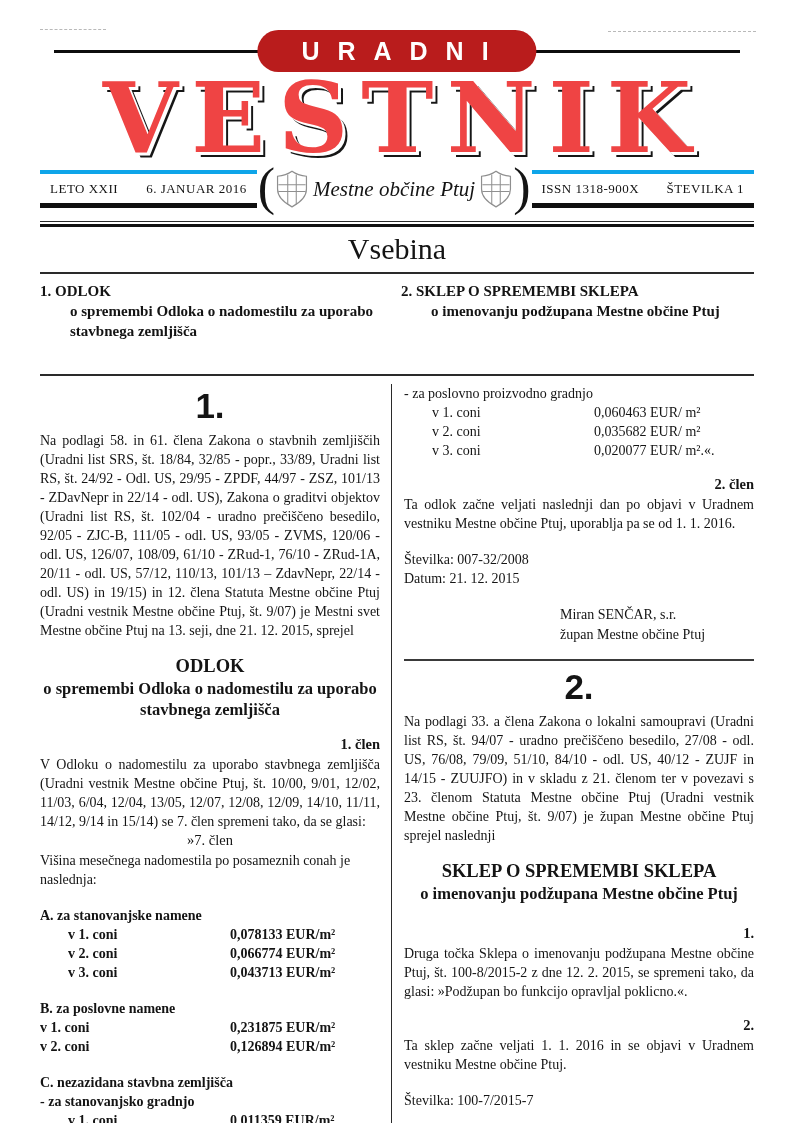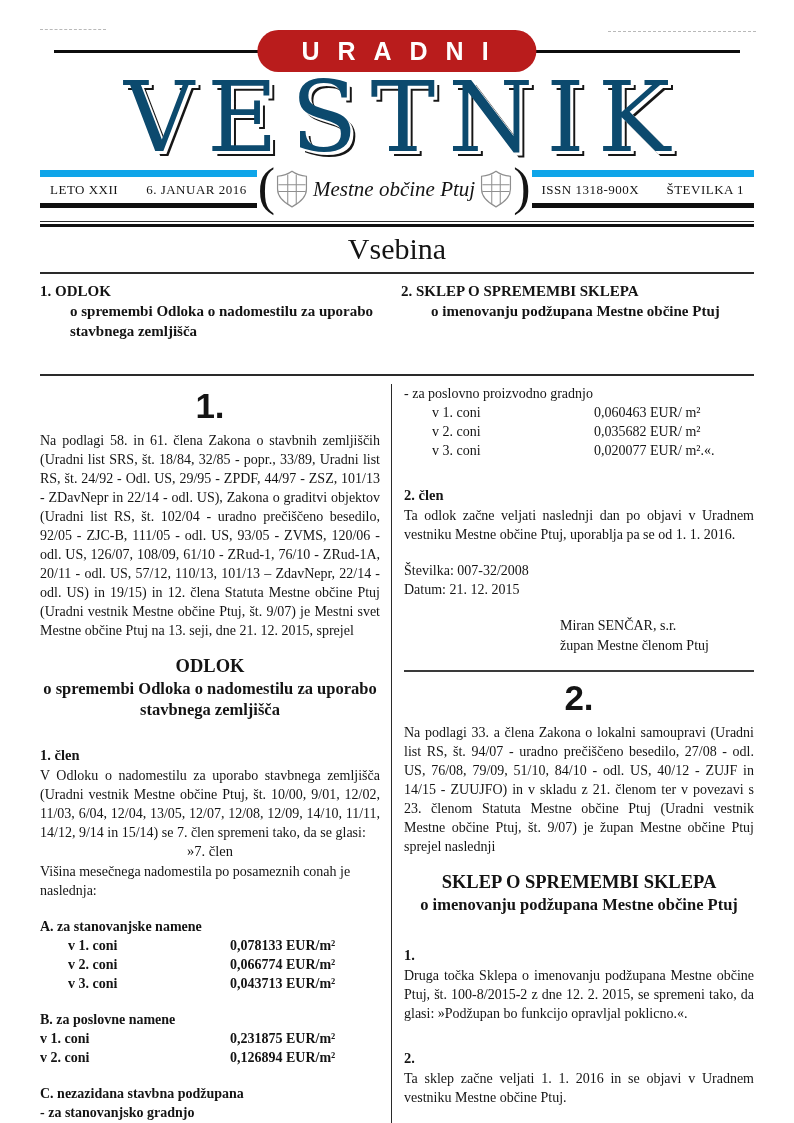--- a/index.html
+++ b/index.html
@@ -23,31 +23,31 @@
     height:3px; margin-top:-1px; background:#0d0d0d;
   }
   .kicker-pill {
     position:absolute; left:50%; top:0; transform:translateX(-50%);
     background:#b91c1c; color:#ffffff; border-radius:24px;
     height:42px; line-height:42px; padding:0 30px 0 44px;
     font-family:"Liberation Sans", sans-serif;
     font-size:25px; font-weight:bold; letter-spacing:18px; white-space:nowrap;
   }
   .main-title {
-    font-family:"DejaVu Serif", serif; font-weight:normal;
+    font-family:"DejaVu Serif", serif; font-weight:bold;
     font-size:97px; line-height:86px; text-align:center;
     letter-spacing:0.135em; margin-right:-0.135em; margin-top:3px;
-    color:#0c4a6e;
+    color:#ef4444;
     text-shadow: 3px 3px 0 #ffffff, 5px 5px 0 #161616;
     white-space:nowrap;
   }
   .band { display:flex; align-items:center; margin-top:6px; height:44px; }
   .band-seg {
     height:38px; display:flex; align-items:center; justify-content:space-between;
-    border-top:7px solid #0ea5e9; border-bottom:5px solid #0f0f0f;
+    border-top:4px solid #0ea5e9; border-bottom:5px solid #0f0f0f;
     font-size:13px; letter-spacing:0.5px; padding:12px 10px; white-space:nowrap;
   }
   .band-seg.left  { width:224px; }
   .band-seg.right { width:230px; }
   .band-mid { flex:1; display:flex; align-items:center; justify-content:space-between; padding:0 1px; }
   .paren { font-size:52px; line-height:38px; font-weight:normal; transform:translateY(-2px); }
   .org-name { font-size:21px; font-style:italic; white-space:nowrap; padding:0 4px; }
   .crest { width:34px; height:42px; }
 
   
@@ -69,21 +69,21 @@
   .col { font-size:14px; line-height:19px; }
   .col.left  { width:352px; padding-right:11px; border-right:1px solid #2a2a2a; }
   .col.right { width:362px; padding-left:12px; display:flex; flex-direction:column; }
   .artnum {
     font-family:"Liberation Sans", sans-serif; font-weight:bold;
     font-size:35px; line-height:1; text-align:center; margin:4px 0 8px;
   }
   p.just { text-align:justify; }
   .act-head { font-size:18.5px; font-weight:bold; text-align:center; margin-top:17px; }
   .act-sub  { font-size:16.5px; font-weight:bold; text-align:center; line-height:1.3; margin:2px 0 4px; }
-  .clen { font-weight:bold; font-size:14.5px; text-align:left; margin-top:26px; margin-bottom:1px; }
+  .clen { font-weight:bold; font-size:14.5px; text-align:right; margin-top:15px; margin-bottom:1px; }
   .clen-plain { font-size:14.5px; text-align:center; margin-bottom:1px; }
   .vgroup { margin-top:17px;font-weight:bold; }
   .vrow { display:flex; }
   .vlabel { flex:0 0 190px; }
   .vrow.indent .vlabel { padding-left:28px; }
   .vval { white-space:nowrap; }
   .num-date { margin-top:17px; }
   .sig { margin-top:17px; margin-left:156px; line-height:1.45; }
   .inner-rule { height:2px; background:#3a3a3a; margin:14px 0 4px; }
   .spacer { flex:1; }
@@ -186,21 +186,21 @@
             <span class="vlabel">v 1. coni</span>
             <span class="vval">0,231875  EUR/m²</span>
           </div>
         <div class="vrow">
             <span class="vlabel">v 2. coni</span>
             <span class="vval">0,126894  EUR/m²</span>
           </div>
       </div>
 
       <div class="vgroup">
-        <div>C. nezazidana stavbna podžupana</div>
+        <div>C. nezazidana stavbna zemljišča</div>
         <div>- za stanovanjsko gradnjo</div>
         <div class="vrow indent">
             <span class="vlabel">v 1. coni</span>
             <span class="vval">0,011359  EUR/m²</span>
           </div>
 
       </div>
     </div>
 
     <div class="col right">
@@ -222,21 +222,21 @@
 
       <div class="clen">2. člen</div>
       <p class="just">Ta odlok začne veljati naslednji dan po objavi v Uradnem vestniku Mestne občine Ptuj, uporablja pa se od 1. 1. 2016.</p>
 
       <div class="num-date">
         <div>Številka: 007-32/2008</div>
         <div>Datum: 21. 12. 2015</div>
       </div>
       <div class="sig">
         <div>Miran SENČAR, s.r.</div>
-        <div>župan Mestne členom Ptuj</div>
+        <div>župan Mestne občine Ptuj</div>
       </div>
 
       <div class="inner-rule"></div>
 
       <div class="artnum">2.</div>
       <p class="just">Na podlagi 33. a člena Zakona o lokalni samoupravi (Uradni list RS, št. 94/07 - uradno prečiščeno besedilo, 27/08 - odl. US, 76/08, 79/09, 51/10, 84/10 - odl. US, 40/12 - ZUJF in 14/15 - ZUUJFO) in v skladu z 21. členom ter v povezavi s 23. členom Statuta Mestne občine Ptuj (Uradni vestnik Mestne občine Ptuj, št. 9/07) je župan Mestne občine Ptuj sprejel naslednji</p>
       <h3 class="act-head">SKLEP O SPREMEMBI SKLEPA</h3>
       <div class="act-sub">o imenovanju podžupana Mestne občine Ptuj</div>
 
       <div class="clen">1.</div>

